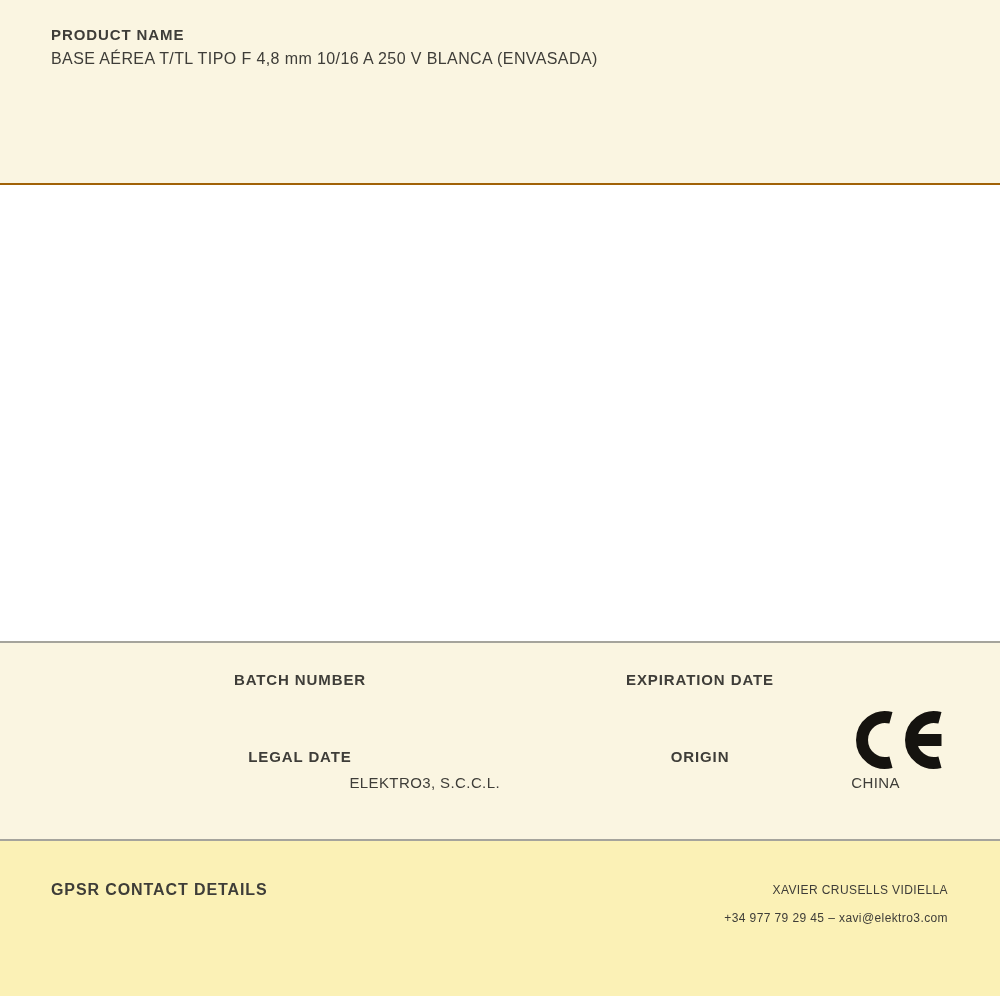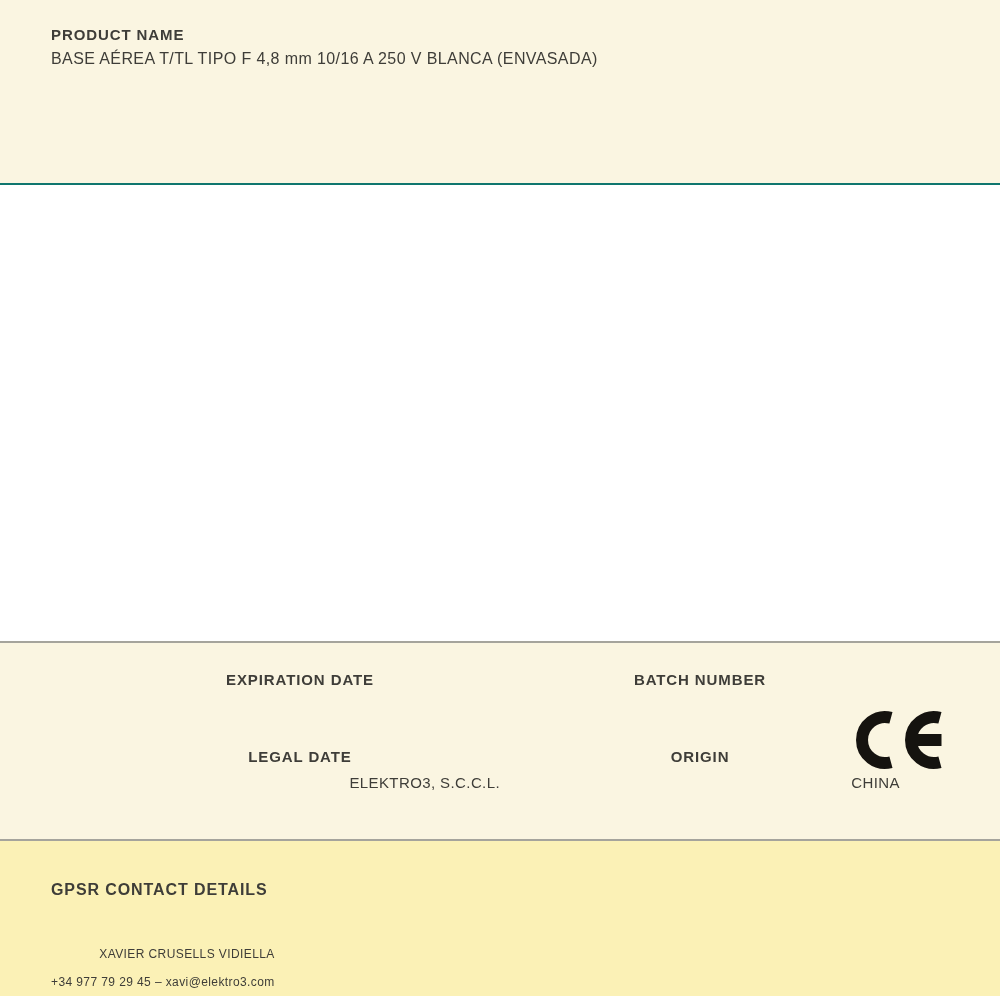--- a/index.html
+++ b/index.html
@@ -18,21 +18,21 @@
     width: 1000px;
     height: 1000px;
     display: flex;
     flex-direction: column;
   }
   
   .header-section {
     background: #FAF5E1;
     height: 185px;
     box-sizing: border-box;
-    border-bottom: 2px solid #0f766e;
+    border-bottom: 2px solid #a16207;
     padding: 26px 50px 0 51px;
   }
   .field-label {
     font-weight: bold;
     font-size: 15px;
     letter-spacing: 0.9px;
   }
   .field-value {
     font-size: 16px;
     letter-spacing: 0.4px;
@@ -80,21 +80,20 @@
   }
   
   .footer-section {
     background: #FBF1B6;
     height: 155px;
     box-sizing: border-box;
     padding: 39px 52px 0 51px;
     display: flex;
     justify-content: space-between;
     align-items: flex-start;
-    flex-direction: column;
   }
   .gpsr-label {
     font-weight: bold;
     font-size: 16px;
     letter-spacing: 0.9px;
     line-height: 20px;
   }
   .contact-block {
     text-align: right;
     font-size: 12px;
@@ -115,24 +114,24 @@
     </div>
     <div class="field-block">
     </div>
   </div>
 
   <div class="image-area"></div>
 
   <div class="details-section">
     <div class="details-grid">
       <div class="details-cell">
-        <div class="field-label">EXPIRATION DATE</div>
+        <div class="field-label">BATCH NUMBER</div>
       </div>
       <div class="details-cell">
-        <div class="field-label">BATCH NUMBER</div>
+        <div class="field-label">EXPIRATION DATE</div>
       </div>
       <div class="details-cell">
         <div class="field-label">LEGAL DATE</div>
         <div class="field-value">ELEKTRO3, S.C.C.L.</div>
       </div>
       <div class="details-cell">
         <div class="field-label">ORIGIN</div>
         <div class="field-value">CHINA</div>
       </div>
     </div>

